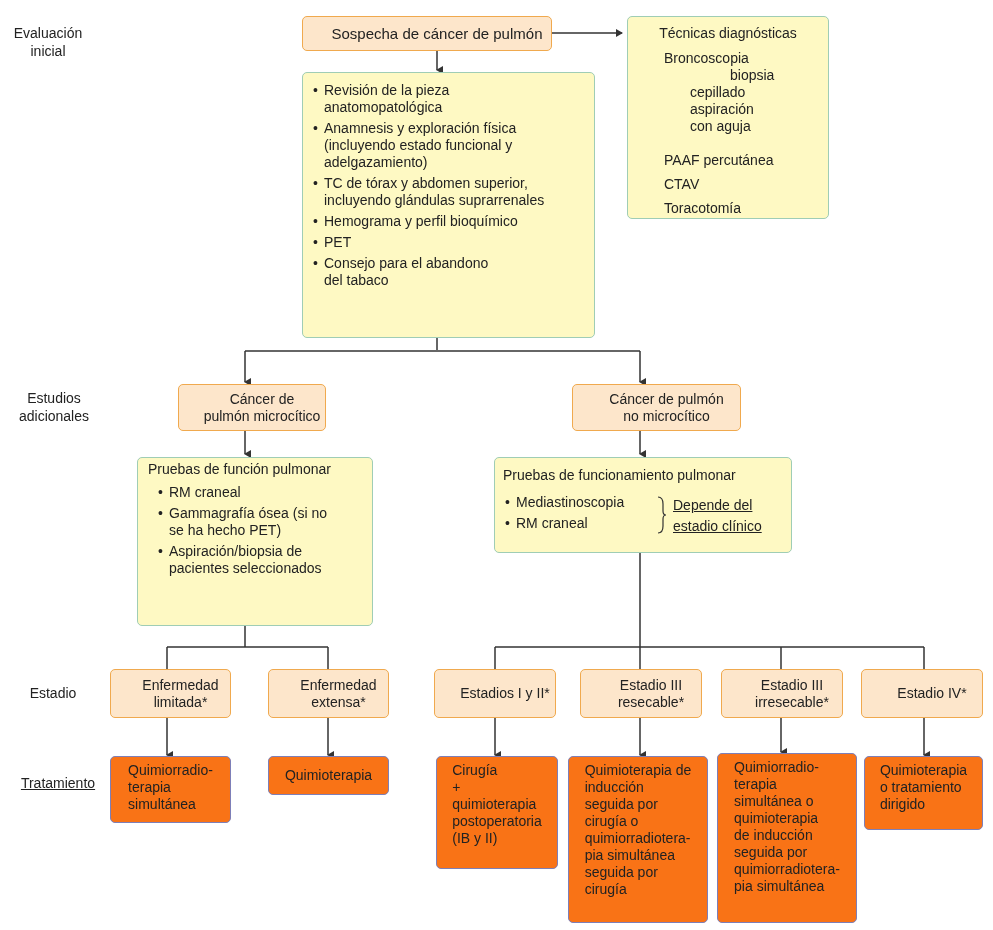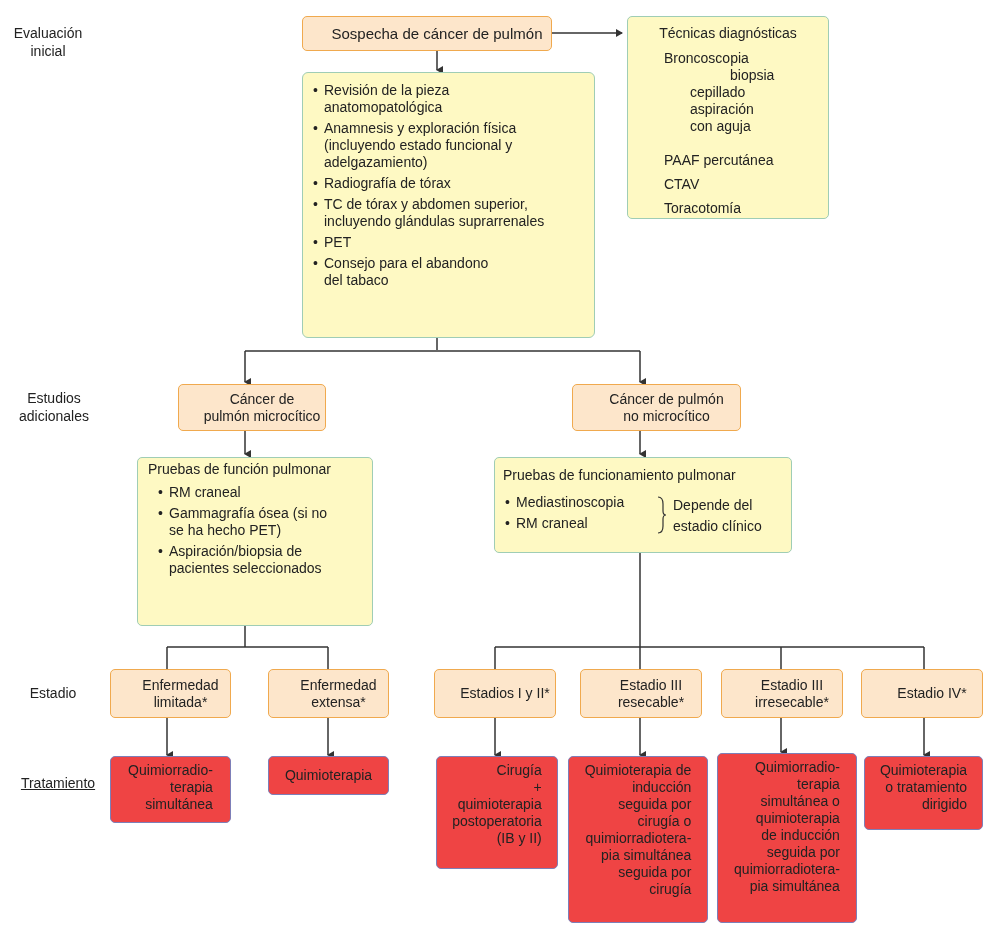--- a/index.html
+++ b/index.html
@@ -2,21 +2,21 @@
 <html><head>
 <meta charset="utf-8">
 <style>
   html, body { margin: 0; padding: 0; background: #ffffff; }
   body { width: 993px; height: 930px; position: relative; overflow: hidden;
          font-family: "Liberation Sans", "DejaVu Sans", sans-serif; color: #222; }
   .lbl { position: absolute; font-size: 14px; text-align: center; line-height: 18px; color: #222; }
   .box { position: absolute; box-sizing: border-box; border-radius: 5px; font-size: 14px; line-height: 17px; color: #222; }
   .orange { background: #fde6cb; border: 1.5px solid #f0a94e; text-align: center; display: flex; align-items: center; justify-content: center; flex-direction: column; padding-left: 20px; }
   .green { background: #fef9c3; border: 1.5px solid #9fcdb5; }
-  .blue { background: #ef4444; border: 1.5px solid #7d7fb8; text-align: right; display: flex; flex-direction: column; align-items: center; justify-content: flex-start; padding-top: 5px; }
+  .blue { background: #f97316; border: 1.5px solid #7d7fb8; text-align: left; display: flex; flex-direction: column; align-items: center; justify-content: flex-start; padding-top: 5px; }
   .ml { white-space: pre-line; }
   ul.bul { list-style: none; margin: 0; padding: 0; }
   ul.bul li { position: relative; padding-left: 13px; margin-bottom: 4px; }
   ul.bul li::before { content: "•"; position: absolute; left: 2px; top: 0; }
   svg#lines { position: absolute; left: 0; top: 0; }
   .tech-item { position: absolute; font-size: 14px; line-height: 17px; }
 </style>
 </head>
 <body>
 
@@ -75,30 +75,30 @@
 inicial</div>
 <div class="lbl ml" style="left:8px;top:389px;width:92px;">Estudios
 adicionales</div>
 <div class="lbl" style="left:18px;top:684px;width:70px;">Estadio</div>
 <div class="lbl" style="left:12px;top:774px;width:92px;text-decoration:underline;">Tratamiento</div>
 
 <div class="box orange" style="left:302px;top:16px;width:250px;height:35px;font-size:15px;">
   <span>Sospecha de cáncer de pulmón</span>
 </div>
 
-<div class="box green" style="left:302px;top:72px;width:293px;height:266px;padding:9px 6px 0 8px;border-radius:6px;">
+<div class="box green" style="left:302px;top:72px;width:293px;height:266px;padding:9px 6px 0 8px;">
   <ul class="bul">
     <li class="ml">Revisión de la pieza
 anatomopatológica</li>
     <li class="ml">Anamnesis y exploración física
 (incluyendo estado funcional y
 adelgazamiento)</li>
-    <li class="ml">Radiografía de tórax</li>
     <li class="ml">TC de tórax y abdomen superior,
 incluyendo glándulas suprarrenales</li>
+    <li class="ml">Hemograma y perfil bioquímico</li>
     <li class="ml">PET</li>
     <li class="ml">Consejo para el abandono
 del tabaco</li>
   </ul>
 </div>
 
 <div class="box green" style="left:627px;top:16px;width:202px;height:203px;">
   <div style="position:absolute;left:0;top:8px;width:100%;text-align:center;font-size:14px;">Técnicas diagnósticas</div>
   <div class="tech-item" style="left:36px;top:33px;">Broncoscopia</div>
   <div class="tech-item" style="left:62px;top:50px;margin-left:40px;">biopsia</div>
@@ -129,21 +129,21 @@
 
 <div class="box green" style="left:494px;top:457px;width:298px;height:96px;padding:9px 6px 0 8px;">
   <div style="margin-bottom:8px;">Pruebas de funcionamiento pulmonar</div>
   <ul class="bul" style="position:absolute;left:8px;top:36px;">
     <li>Mediastinoscopia</li>
     <li>RM craneal</li>
   </ul>
   <svg style="position:absolute;left:162px;top:38px;" width="10" height="38">
     <path d="M1,1 Q6,1 6,8 L6,15 Q6,19 9,19 Q6,19 6,23 L6,30 Q6,37 1,37" stroke="#333" stroke-width="1.2" fill="none"></path>
   </svg>
-  <div class="ml" style="position:absolute;left:178px;top:37px;line-height:21px;">Depende del
+  <div class="ml" style="position:absolute;left:178px;top:37px;line-height:21px;text-decoration:underline;">Depende del
 estadio clínico</div>
 </div>
 
 <div class="box orange ml" style="left:110px;top:669px;width:121px;height:49px;">Enfermedad
 limitada*</div>
 <div class="box orange ml" style="left:268px;top:669px;width:121px;height:49px;">Enfermedad
 extensa*</div>
 
 <div class="box orange ml" style="left:434px;top:669px;width:122px;height:49px;">Estadios I y II*</div>
 <div class="box orange ml" style="left:580px;top:669px;width:122px;height:49px;">Estadio III

